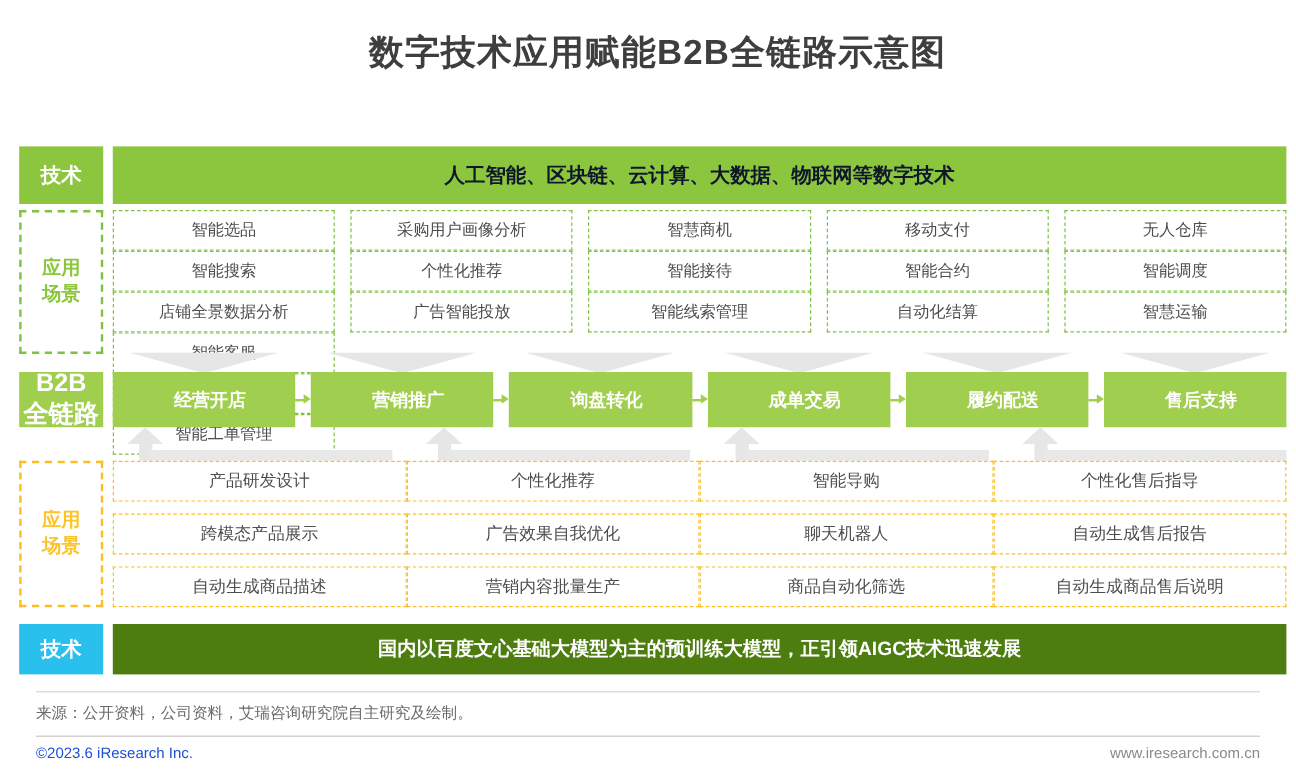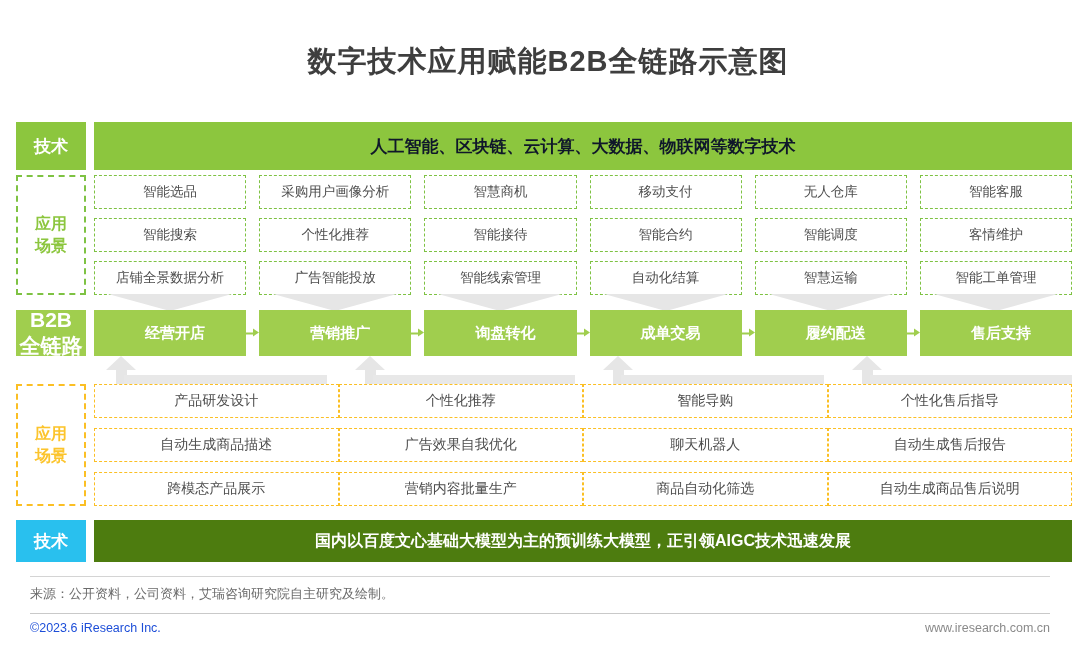--- a/index.html
+++ b/index.html
@@ -12,21 +12,21 @@
     overflow: hidden;
   }
 
   
   .title {
     text-align: center;
     font-size: 29px;
     font-weight: bold;
     color: #3e3e3e;
     letter-spacing: 1px;
-    padding-top: 32px;
+    padding-top: 15px;
     height: 75px;
     line-height: 58px;
     margin-left: 16px;
   }
 
   
   .diagram {
     position: absolute;
     left: 8px; top: 122px;
     width: 1064px; height: 440px;
@@ -89,21 +89,21 @@
     background: #4d7c0f;
     color: #ffffff; font-weight: bold; font-size: 16px;
     display: flex; align-items: center; justify-content: center;
   }
 
   
   .scen-top {
     position: absolute; left: 86px; top: 53px;
     width: 978px; height: 120px;
     display: grid;
-    grid-template-columns: repeat(6, 1fr);
+    grid-template-columns: repeat(5, 1fr);
     gap: 0 13px;
   }
   .scen-bot {
     position: absolute; left: 86px; top: 262px;
     width: 978px; height: 122px;
     display: grid;
     grid-template-columns: repeat(4, 1fr);
     gap: 0 0;
   }
   .scen-col { display: flex; flex-direction: column; justify-content: space-between; }
@@ -324,22 +324,22 @@
       <div class="up-arrow" style="left: 757.5px;">
         <div class="head"></div>
         <div class="stem"></div>
       </div>
       <div class="gray-bar" style="left: 775.5px; width: 202.5px;"></div>
     </div>
 
   <div class="scen-bot" id="scen-bot">
       <div class="scen-col">
         <div class="cell">产品研发设计</div>
+        <div class="cell">跨模态产品展示</div>
         <div class="cell">自动生成商品描述</div>
-        <div class="cell">跨模态产品展示</div>
       </div>
       <div class="scen-col">
         <div class="cell">个性化推荐</div>
         <div class="cell">广告效果自我优化</div>
         <div class="cell">营销内容批量生产</div>
       </div>
       <div class="scen-col">
         <div class="cell">智能导购</div>
         <div class="cell">聊天机器人</div>
         <div class="cell">商品自动化筛选</div>

